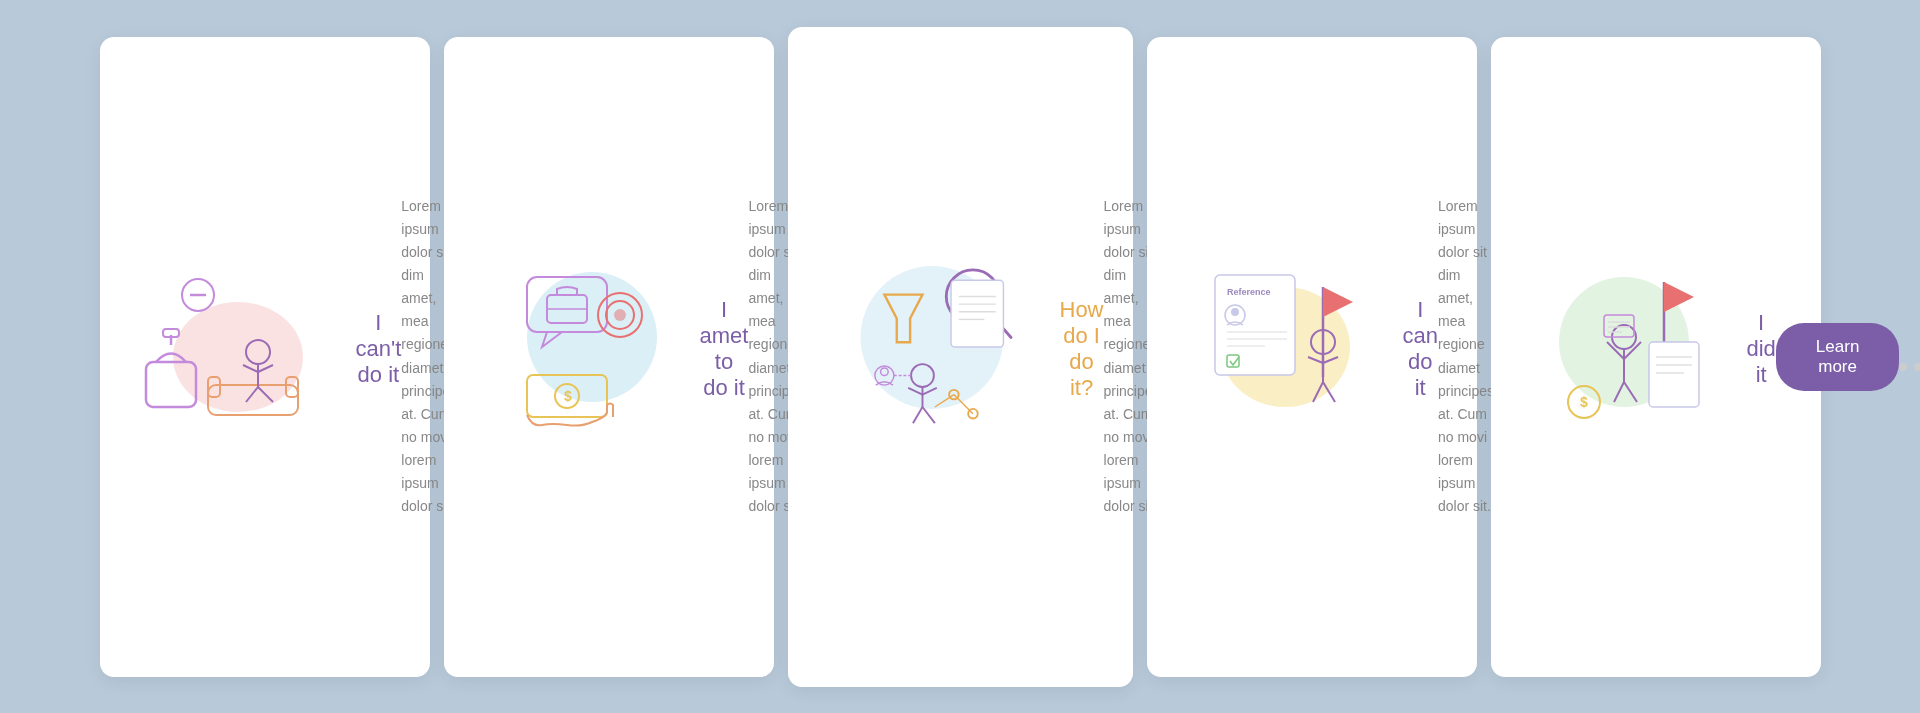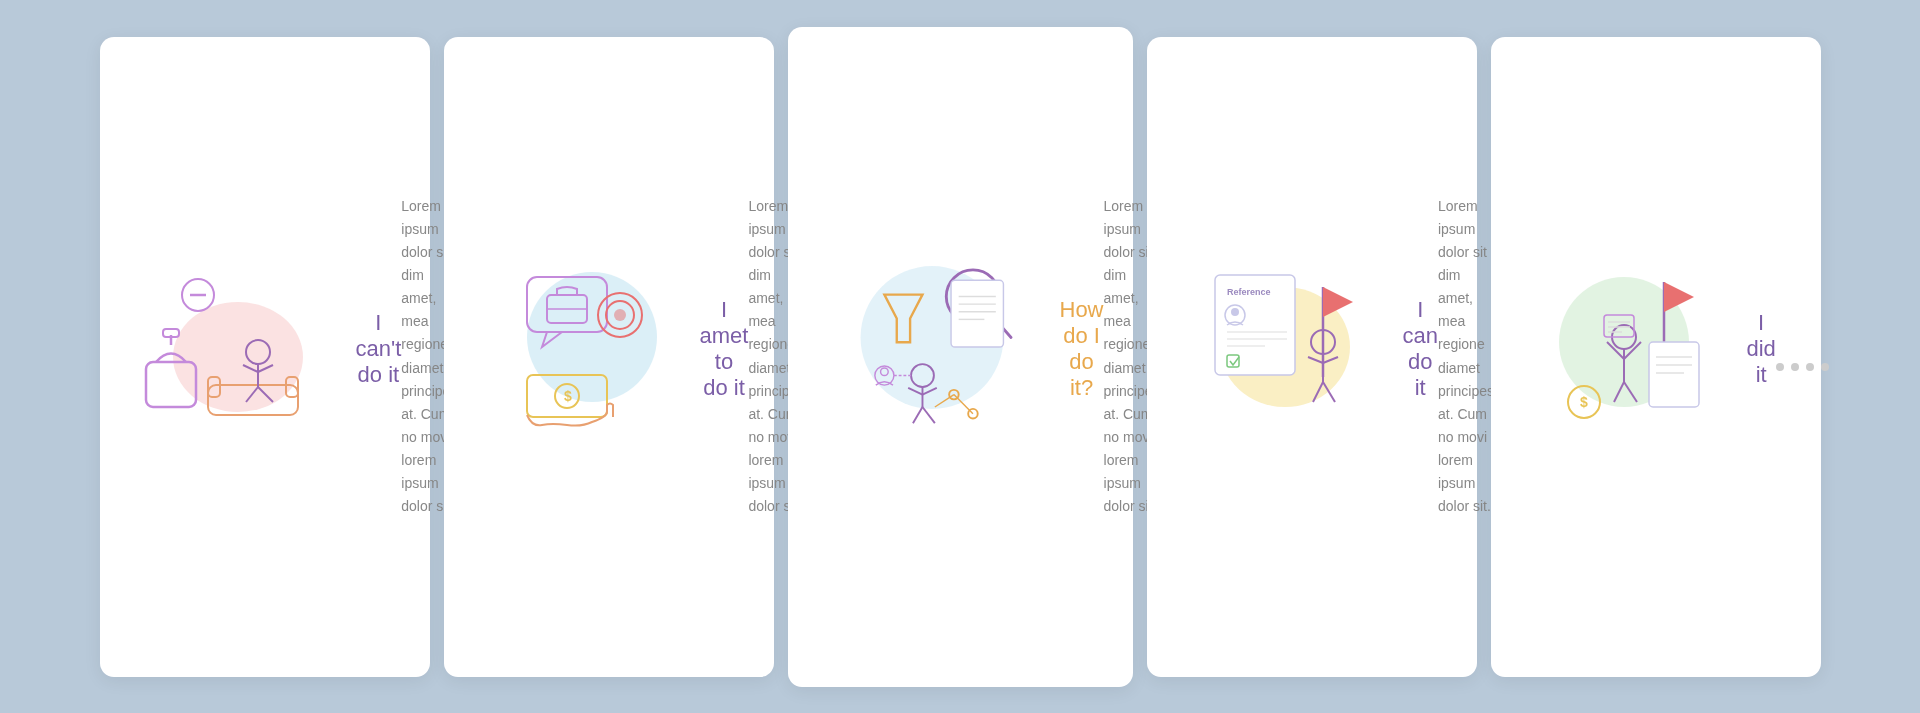--- a/index.html
+++ b/index.html
@@ -277,20 +277,21 @@
         <rect x="130" y="95" width="50" height="65" rx="4" fill="white" stroke="#c8c8e8" stroke-width="1.5"></rect>
         <line x1="137" y1="110" x2="173" y2="110" stroke="#e0e0e0" stroke-width="1.5"></line>
         <line x1="137" y1="118" x2="173" y2="118" stroke="#e0e0e0" stroke-width="1.5"></line>
         <line x1="137" y1="126" x2="165" y2="126" stroke="#e0e0e0" stroke-width="1.5"></line>
 
         <circle cx="65" cy="155" r="16" fill="none" stroke="#e8c456" stroke-width="2"></circle>
         <text x="61" y="160" font-size="14" fill="#e8c456" font-weight="bold">$</text>
       </svg>
     </div>
     <div class="card-title">I did it</div>
+    <button class="learn-more-btn">Learn more</button>
     <div class="card-dots">
       <div class="dot"></div>
       <div class="dot"></div>
       <div class="dot"></div>
       <div class="dot"></div>
     </div>
   </div>
 
 </div>
 

